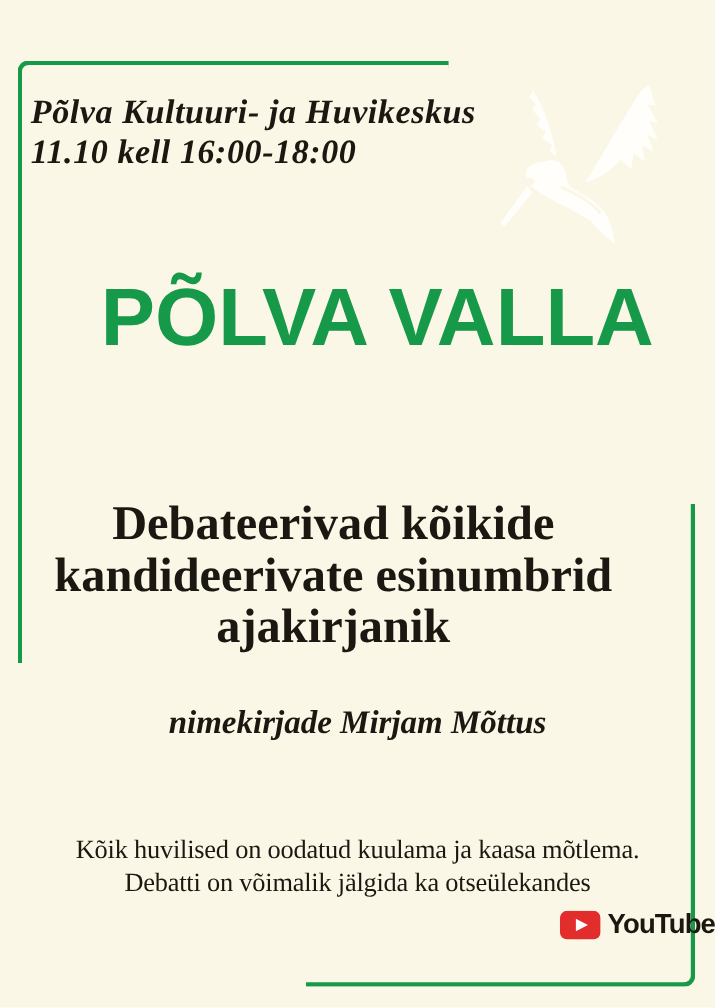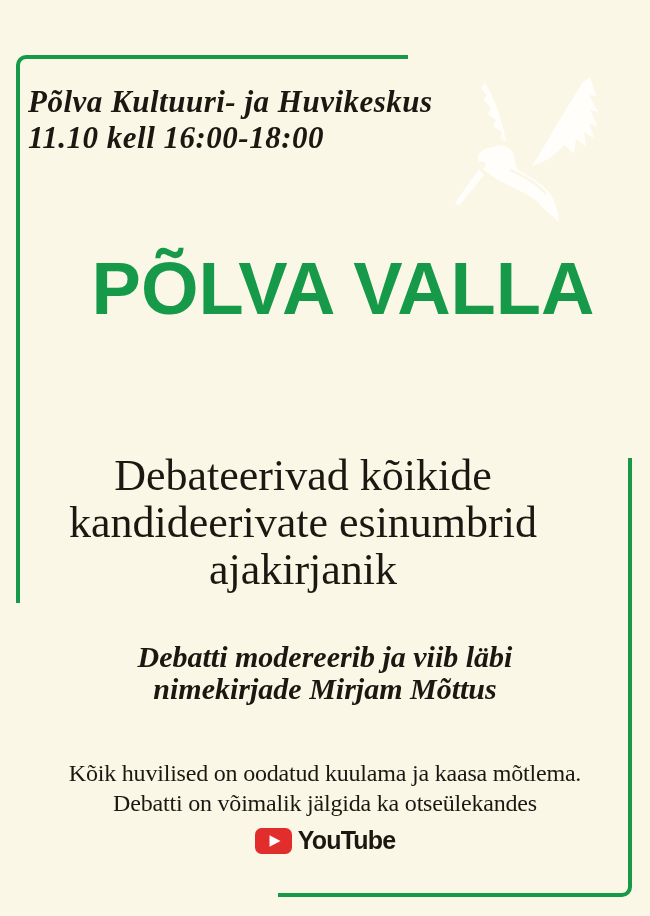--- a/index.html
+++ b/index.html
@@ -52,21 +52,21 @@
     font-family: "Liberation Sans", sans-serif;
     font-weight: bold; font-size: 74px; line-height: 1.12;
     color: var(--accent-green, #169a4a);
     margin-left: 18px;
   }
   .title span { display: block; }
 
   .subtitle {
     position: absolute; left: 0; top: 452px; width: 562px;
     text-align: center;
-    font-weight: normal; font-size: 44px; line-height: 1.07; padding-left: 44px;
+    font-weight: bold; font-size: 44px; line-height: 1.07; padding-left: 44px;
   }
   .subtitle span { display: block; }
 
   .moderator {
     position: absolute; left: 0; top: 641px; width: 650px;
     text-align: center;
     font-weight: bold; font-style: italic;
     font-size: 30px; line-height: 1.05;
   }
   .moderator span { display: block; }
@@ -74,21 +74,21 @@
   .footer {
     position: absolute; left: 0; top: 758px; width: 650px;
     text-align: center;
     font-size: 24px; line-height: 1.25;
     letter-spacing: -0.2px;
   }
   .footer span { display: block; }
 
   .youtube {
     position: absolute; left: 0; top: 826px; width: 650px;
-    display: flex; justify-content: center; align-items: center; gap: 6px;
+    display: flex; justify-content: flex-end; align-items: center; gap: 6px;
   }
   .yt-icon { width: 37px; height: 26px; display: block; color: var(--youtube-red, #e12d2c); }
   .yt-word {
     font-family: "Liberation Sans", sans-serif;
     font-weight: bold; font-size: 25px; letter-spacing: -0.8px;
     color: var(--text-dark, #1b1812);
   }
 </style>
 </head>
 <body>
@@ -122,21 +122,20 @@
     <span>PÕLVA VALLA</span>
   </h1>
 
   <div class="subtitle">
     <span>Debateerivad kõikide</span>
     <span>kandideerivate esinumbrid</span>
     <span>ajakirjanik</span>
   </div>
 
   <div class="moderator">
-    <span>Debatti modereerib ja viib läbi</span>
     <span>nimekirjade Mirjam Mõttus</span>
   </div>
 
   <div class="footer">
     <span>Kõik huvilised on oodatud kuulama ja kaasa mõtlema.</span>
     <span>Debatti on võimalik jälgida ka otseülekandes</span>
   </div>
 
   <div class="youtube">
     <svg class="yt-icon" viewBox="0 0 37 26" aria-hidden="true">

